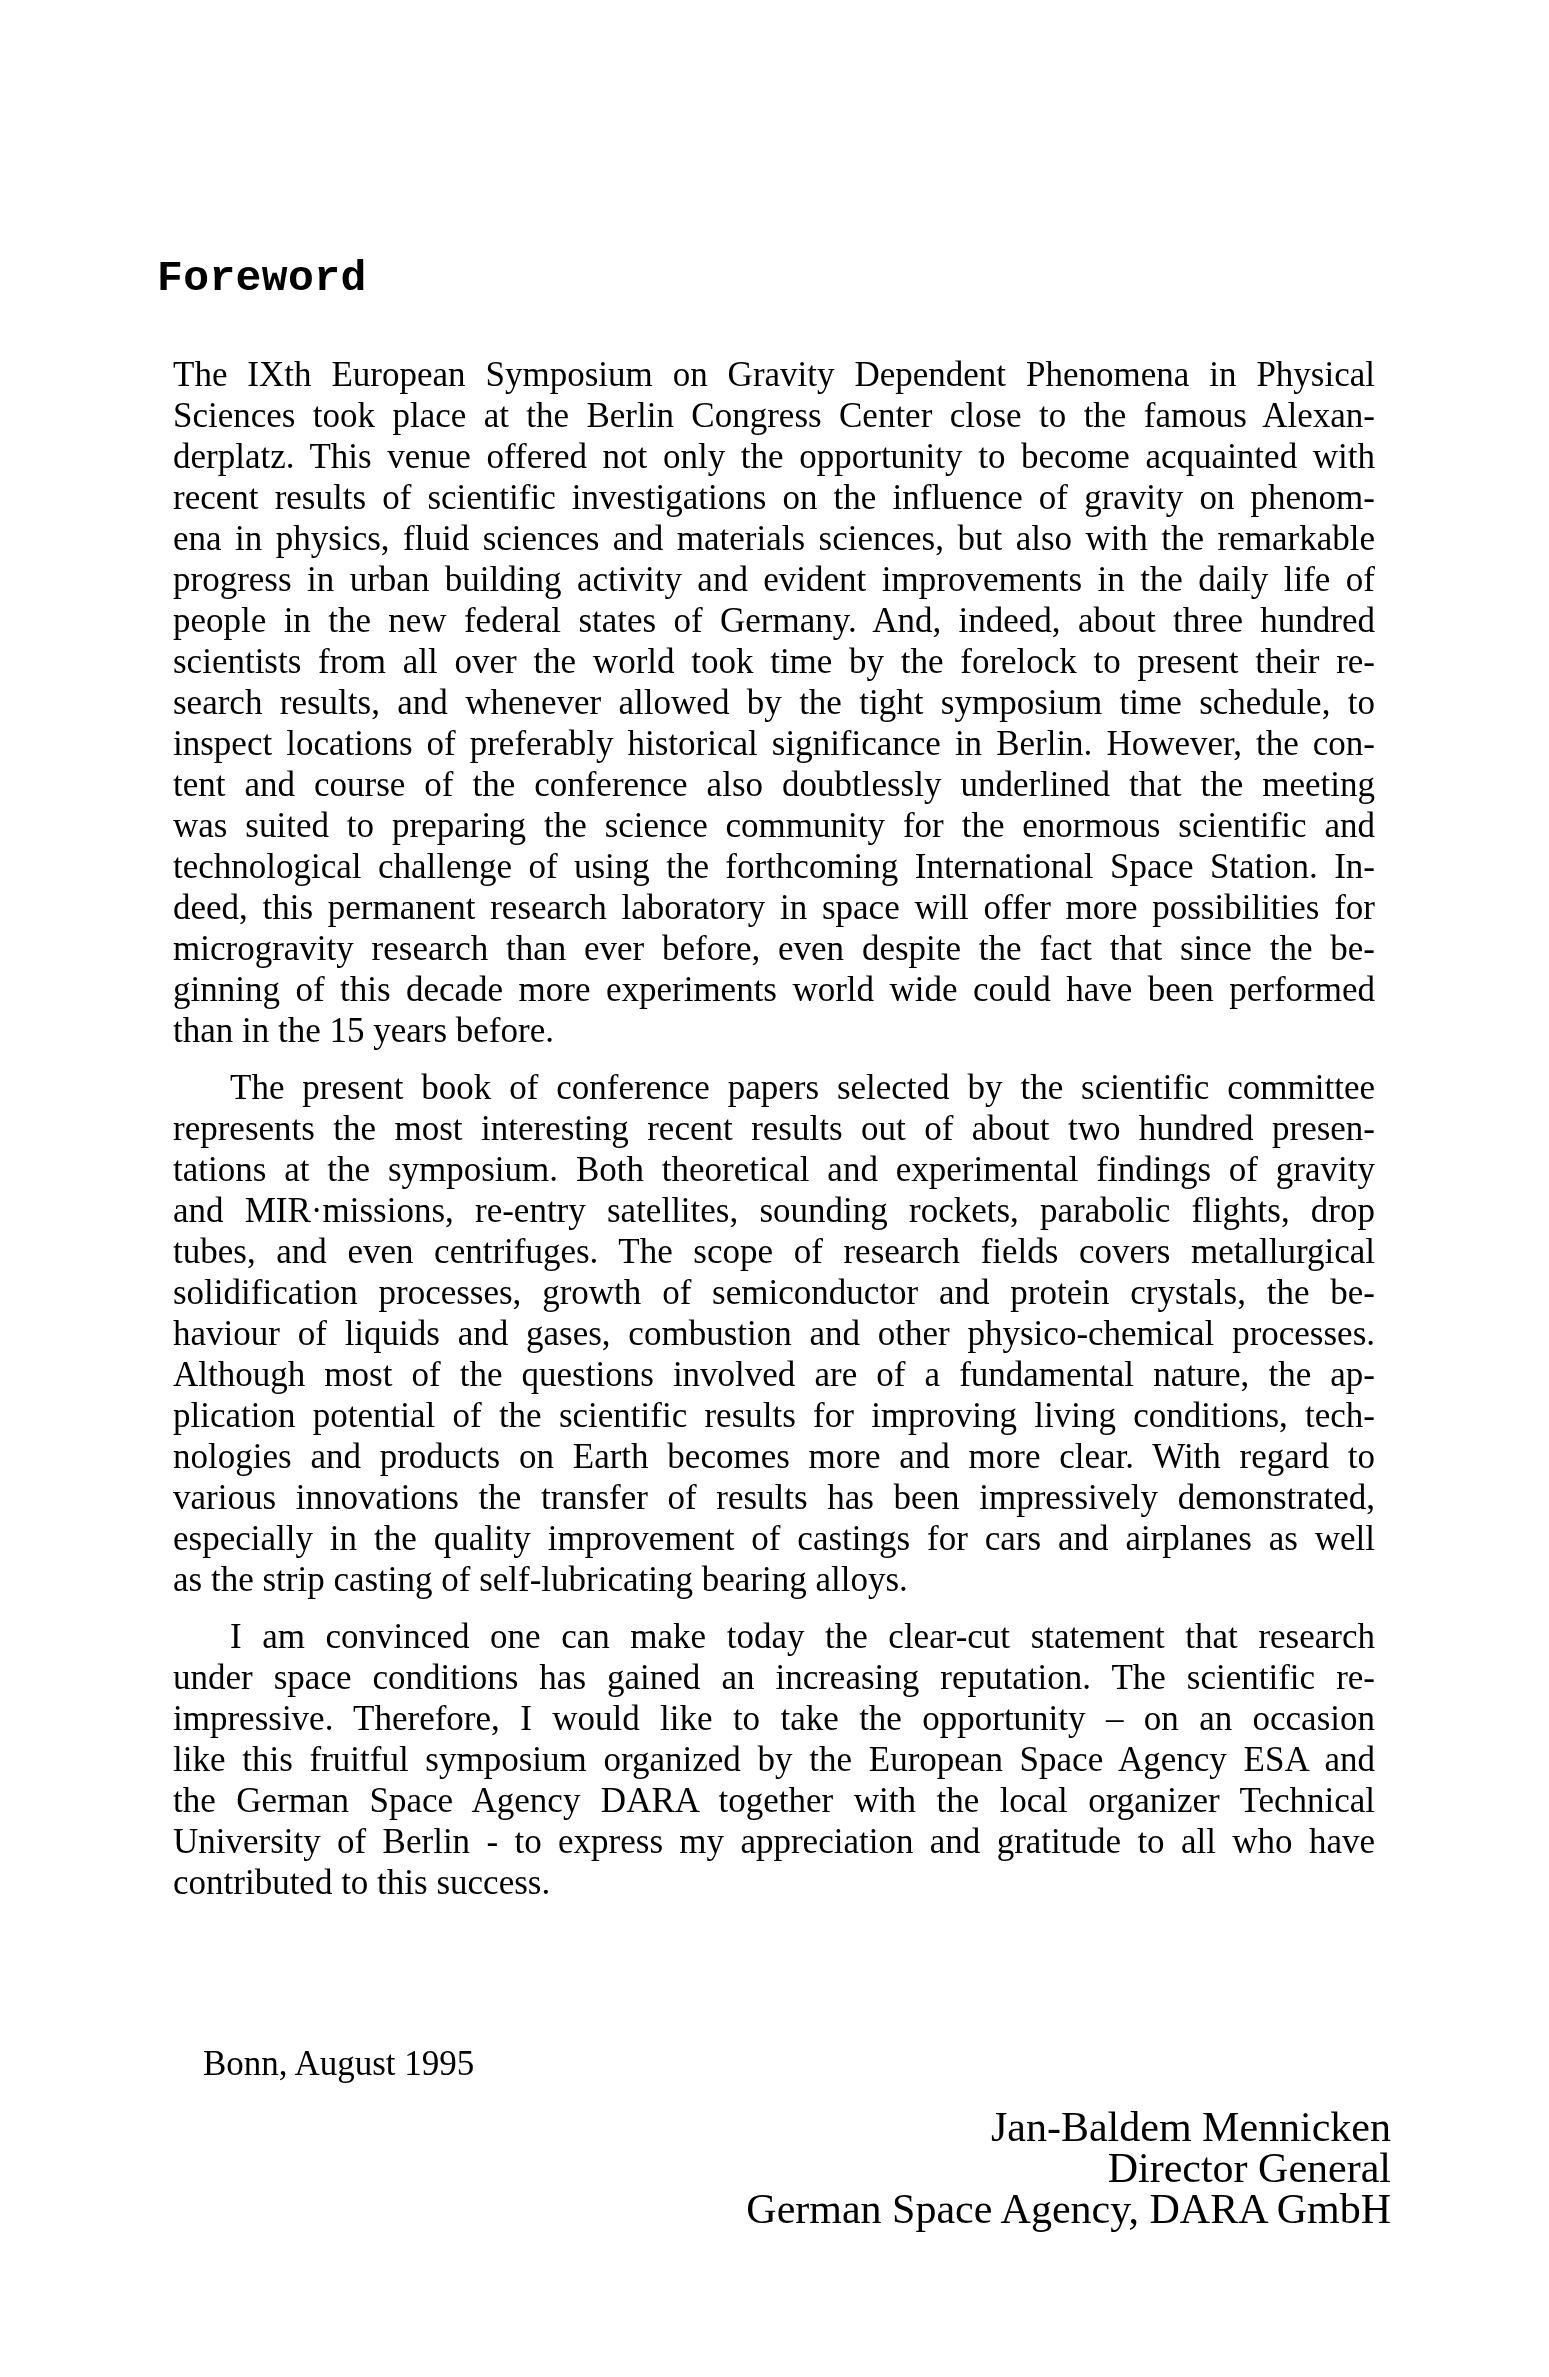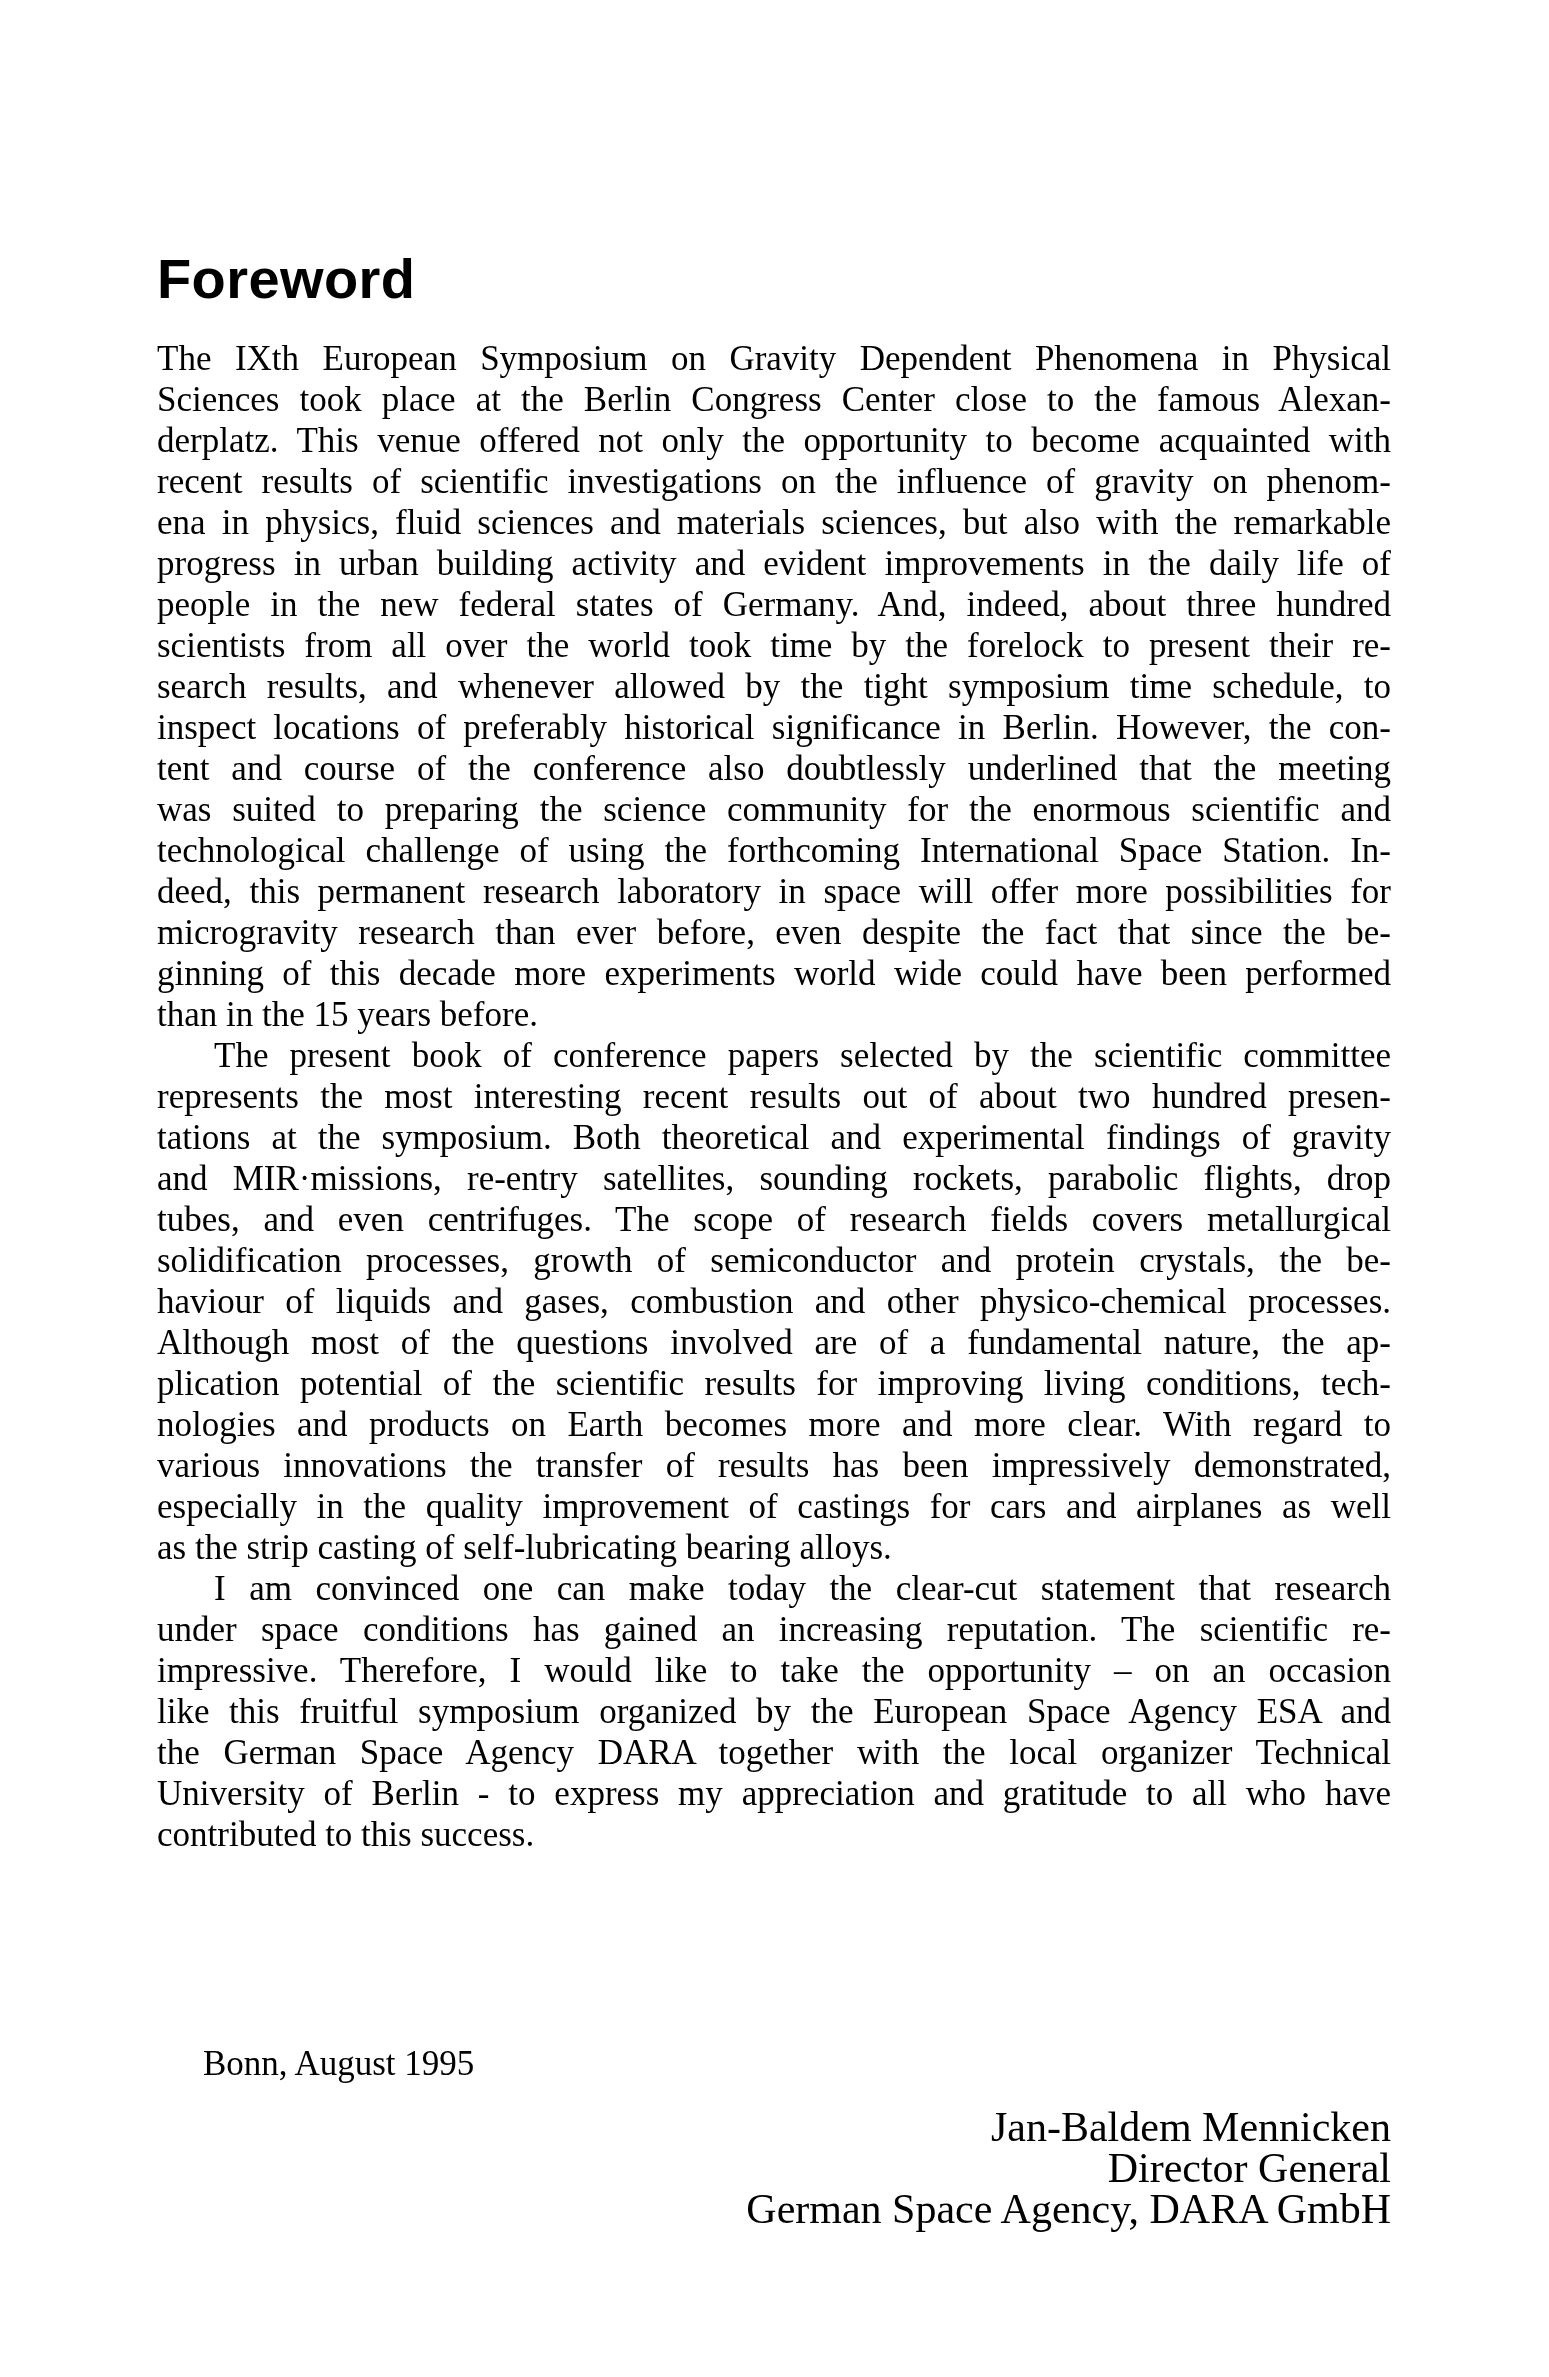--- a/index.html
+++ b/index.html
@@ -1,35 +1,35 @@
 <!DOCTYPE html>
 <html style="font-size:13.8px"><head>
 <meta charset="utf-8">
 <style>
   html, body { margin: 0; padding: 0; background: #ffffff; }
   body { width: 1549px; height: 2377px; position: relative; overflow: hidden; color: #000000; }
   .page { position: absolute; left: 0; top: 0; width: 1549px; height: 2377px; }
   .title {
     position: absolute; left: 157px; top: 255px;
-    font-family: Liberation Sans, sans-serif;
-    font-weight: bold; font-size: 56px; line-height: 48px; margin: 0;
+    font-family: Liberation Mono, monospace;
+    font-weight: bold; font-size: 43px; line-height: 48px; margin: 0;
     letter-spacing: 0.4px;
   }
   .body {
     position: absolute; left: 157px; top: 338px; width: 1234px;
     font-family: "Liberation Serif", "DejaVu Serif", serif;
     font-size: 35px; line-height: 41px;
   }
   .line {
     display: block; white-space: nowrap; text-align: justify; text-align-last: justify;
     height: 41px; overflow: visible;
   }
   .line.last { text-align-last: left; }
   .line.indent { padding-left: 57px; }
-  .paragraph { margin: 0; }
+  .paragraph { margin: 16px; }
   .place-date {
     position: absolute; left: 157px; top: 2043px;
     font-family: "Liberation Serif", "DejaVu Serif", serif;
     font-size: 35px; line-height: 41px; white-space: nowrap; margin-left: 46px;
   }
   .signature {
     position: absolute; right: 158px; top: 2107px; text-align: right;
     font-family: "Liberation Serif", "DejaVu Serif", serif;
     font-size: 42px; line-height: 41px;
   }

